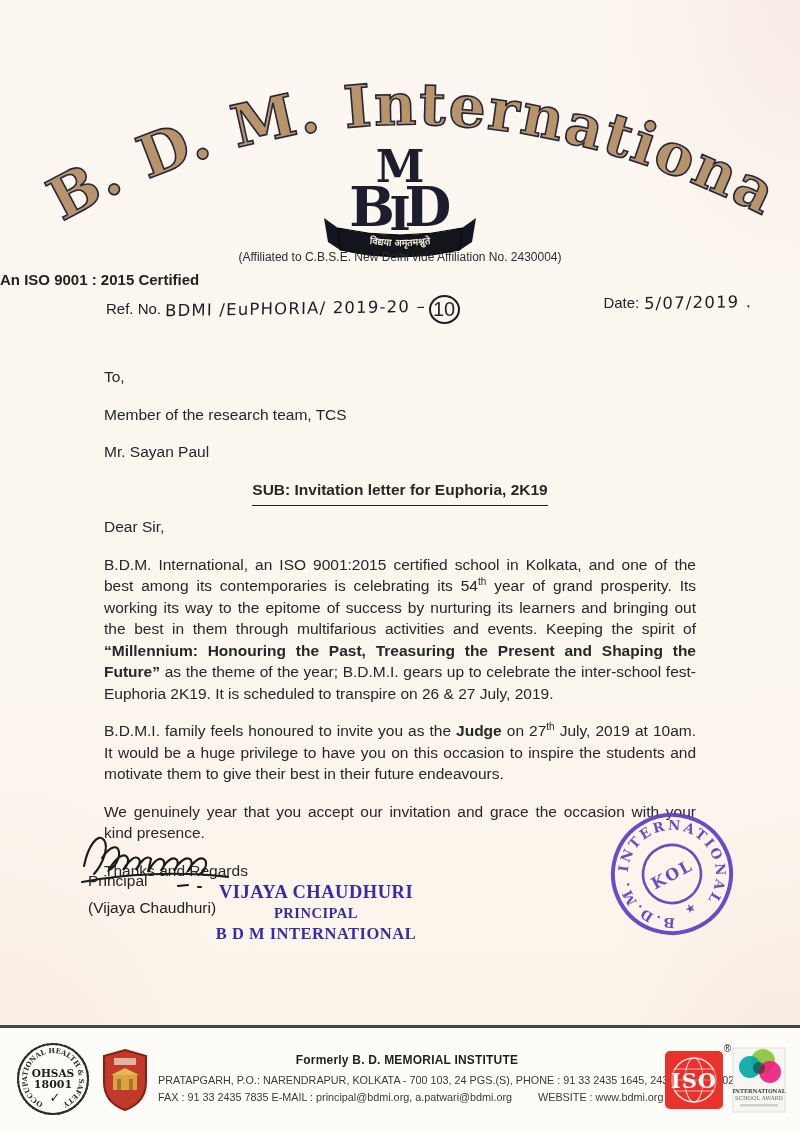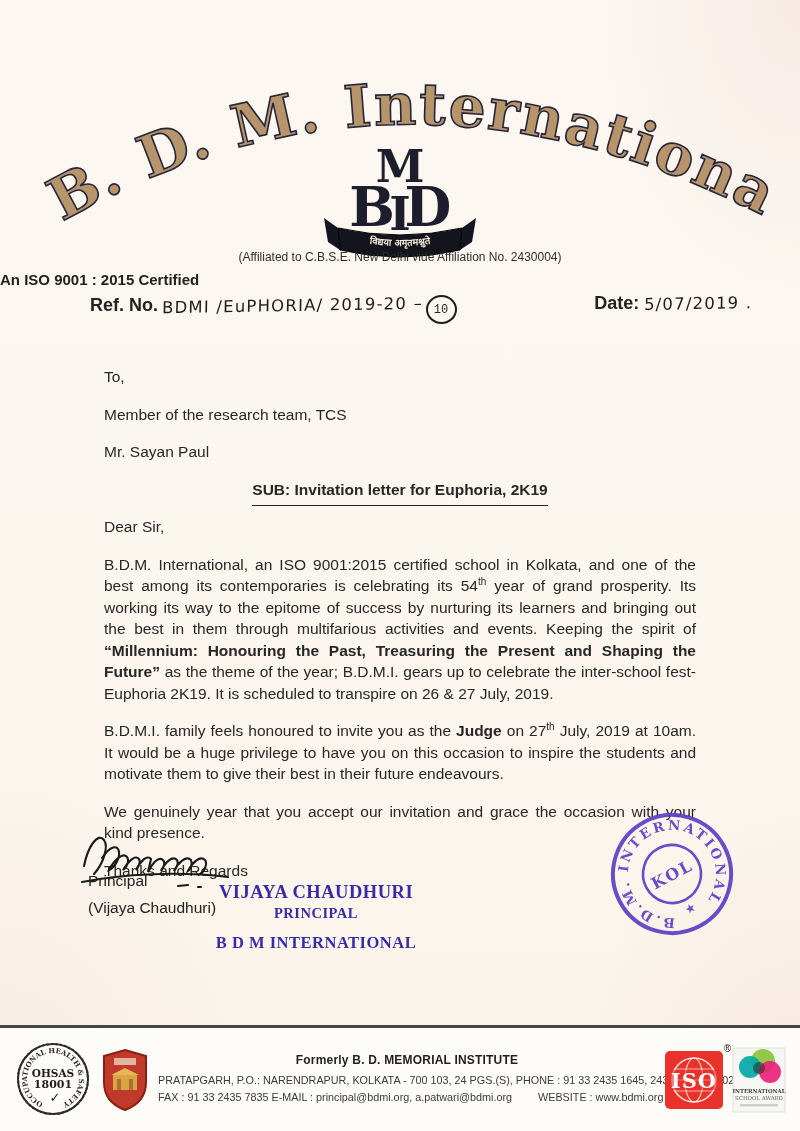--- a/index.html
+++ b/index.html
@@ -9,39 +9,39 @@
       radial-gradient(ellipse at 100% 0%, rgba(238,205,205,.30), transparent 18%),
       radial-gradient(ellipse at 0% 100%, rgba(235,195,195,.22), transparent 22%),
       radial-gradient(ellipse at 100% 100%, rgba(235,190,190,.25), transparent 20%),
       linear-gradient(180deg,#fcf7f0 0%,#fbf6ee 55%,#fbf4ea 100%);}
   svg text{font-family:"DejaVu Serif",serif;}
   .arc-svg{position:absolute;left:0;top:22px;width:800px;height:210px;}
   .emblem-svg{position:absolute;left:322px;top:140px;width:156px;height:118px;}
   .affiliation{position:absolute;top:250px;left:0;width:100%;text-align:center;font-size:12px;color:#2e2e2e;}
   .iso-line{position:absolute;top:271px;left:0;width:100%;text-align:left;font-size:15px;font-weight:700;color:#222;}
   .ref-row{position:absolute;top:293px;left:90px;right:48px;display:flex;justify-content:space-between;align-items:flex-start;}
-  .printed{font-weight:700;font-size:18px;color:#222;}
+  .printed{font-weight:400;font-size:15px;color:#222;margin-left:16px;}
   .handwrite{font-family:"DejaVu Sans",sans-serif;font-size:16.5px;letter-spacing:1.2px;color:#1d1d1d;transform:rotate(-1deg) skewX(-2deg);display:inline-block;}
-  .circled{display:inline-flex;align-items:center;justify-content:center;width:27px;height:25px;border:2px solid #1d1d1d;border-radius:50%;font-family:Liberation Mono, monospace;font-size:12px;margin-left:2px;transform:translateY(2px);}
+  .circled{display:inline-flex;align-items:center;justify-content:center;width:27px;height:25px;border:2px solid #1d1d1d;border-radius:50%;font-family:Liberation Sans, sans-serif;font-size:20px;margin-left:2px;transform:translateY(2px);}
   .main{position:absolute;left:88px;width:624px;top:350px;font-size:15.5px;line-height:21.5px;color:#272727;}
   .main p{margin:16px;}
   .p-to{margin:0 0 14px 0;}
   .p-subject{margin:15px 0 13px 0;text-align:center;}
   .subject-text{font-weight:700;border-bottom:1.8px solid #222;padding-bottom:7px;}
   .p-salut{margin:0 0 8px 0;}
   .p-para{margin:0 0 7px 0;text-align:justify;}
   .p-closing{margin-top:10px;}
   sup{font-size:10px;line-height:0;}
   .signature-svg{position:absolute;left:78px;top:824px;width:190px;height:68px;}
   .principal{position:absolute;left:88px;top:872px;font-size:15.5px;color:#222;}
   .signatory{position:absolute;left:88px;top:899px;font-size:15.5px;color:#222;}
   .stamp-block{position:absolute;left:198px;top:882px;width:236px;text-align:center;color:#392ba8;font-family:"Liberation Serif",serif;font-weight:700;}
   .stamp-name{font-size:18.5px;letter-spacing:.5px;}
   .stamp-title{font-size:14.5px;margin-top:2px;letter-spacing:.5px;}
-  .stamp-org{font-size:16.5px;margin-top:11px;letter-spacing:.5px;}
+  .stamp-org{font-size:16.5px;margin-top:2px;letter-spacing:.5px;}
   .round-stamp{position:absolute;left:602px;top:804px;width:140px;height:140px;transform:rotate(-28deg);opacity:.92;}
   .footer{position:absolute;left:0;right:0;bottom:0;height:106px;border-top:3px solid #454545;background:#fdfcf8;display:flex;align-items:center;gap:8px;padding:0 14px;box-sizing:border-box;}
   .footer-center{flex:1;text-align:center;min-width:0;}
   .formerly{font-size:12px;font-weight:700;color:#1f1f1f;margin-bottom:5px;letter-spacing:.2px;}
   .addr{font-size:10.8px;color:#3a3a3a;line-height:17px;white-space:nowrap;}
   .addr .gap{display:inline-block;width:26px;}
   .iso-badge-wrap{position:relative;width:60px;height:60px;flex:0 0 auto;}
   .iso-reg{position:absolute;right:-7px;top:-7px;font-size:10px;color:#222;}
   .badge{flex:0 0 auto;}
 </style>

